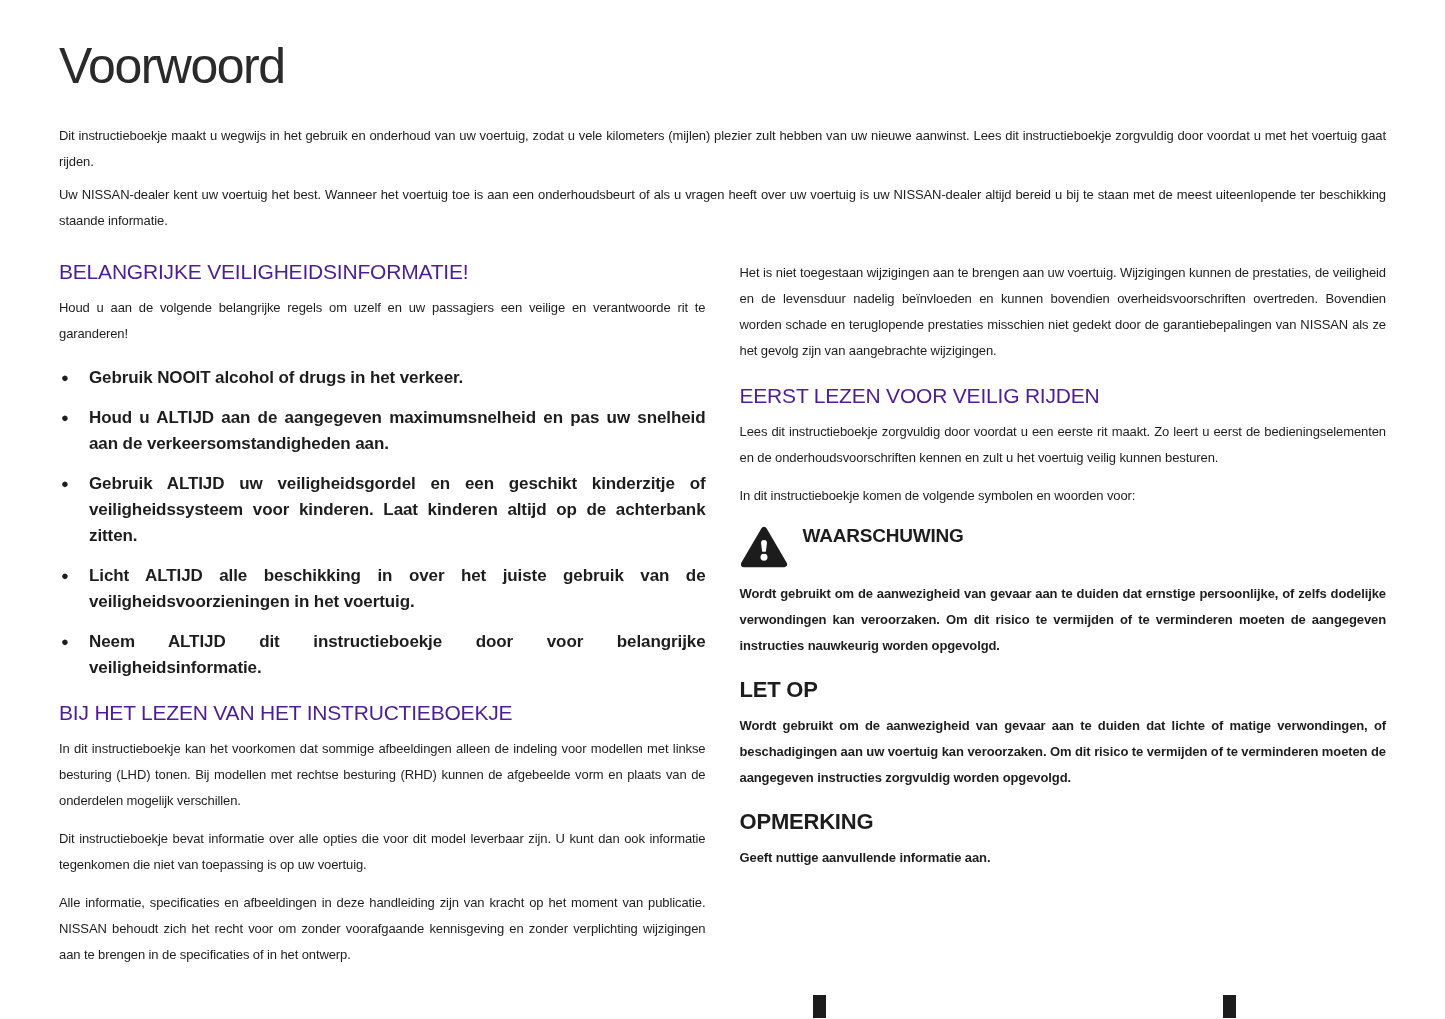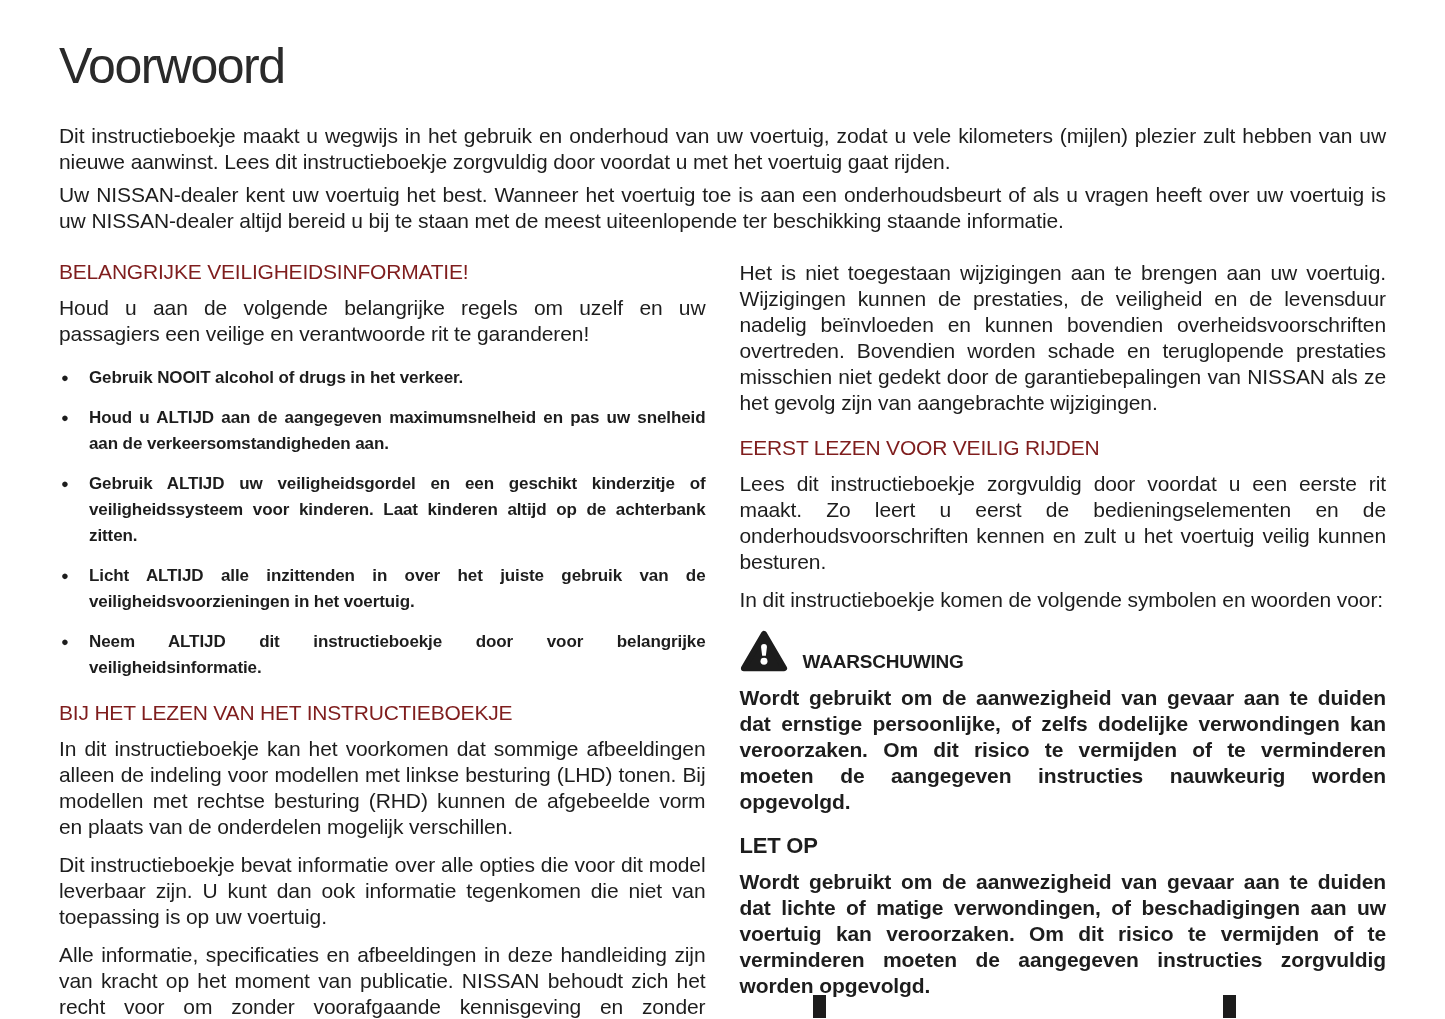--- a/index.html
+++ b/index.html
@@ -23,39 +23,39 @@
   .page-title {
     font-size: 50px;
     font-weight: 400;
     letter-spacing: -1.5px;
     line-height: 1.05;
     margin: 0 0 30px 0;
     color: #2a2a2a;
   }
   p {
     margin: 0 0 12px 0;
-    font-size: 21px;
+    font-size: 13px;
     line-height: 26px;
     text-align: justify;
   }
   .intro-block p {
     margin-bottom: 7px;
   }
   .columns {
     display: grid;
     grid-template-columns: 1fr 1fr;
     column-gap: 34px;
     margin-top: 26px;
   }
   h2.section-heading {
     font-size: 21px;
     font-weight: 400;
     letter-spacing: -0.2px;
     margin: 20px 0 11px 0;
-    color: #7f1d1d;
+    color: #4c1d95;
   }
   h2.section-heading.first {
     margin-top: 0;
   }
   ul.safety-list {
     list-style: none;
     margin: 18px 0 6px 0;
     padding: 0;
   }
   ul.safety-list li {
@@ -79,21 +79,21 @@
     font-weight: 700;
   }
   h3.sub-label {
     font-size: 22px;
     font-weight: 700;
     margin: 18px 0 10px 0;
     letter-spacing: -0.2px;
   }
   .warning-header {
     display: flex;
-    align-items: flex-end;
+    align-items: flex-start;
     gap: 15px;
     margin: 16px 0 12px 0;
   }
   .warning-header .warn-icon {
     display: inline-flex;
     width: 48px;
     height: 44px;
   }
   .warning-header .warn-icon svg {
     width: 48px;
@@ -140,21 +140,21 @@
         <li>
           <span class="bullet">●</span>
           <span>Houd u ALTIJD aan de aangegeven maximumsnelheid en pas uw snelheid aan de verkeersomstandigheden aan.</span>
         </li>
         <li>
           <span class="bullet">●</span>
           <span>Gebruik ALTIJD uw veiligheidsgordel en een geschikt kinderzitje of veiligheidssysteem voor kinderen. Laat kinderen altijd op de achterbank zitten.</span>
         </li>
         <li>
           <span class="bullet">●</span>
-          <span>Licht ALTIJD alle inzittenden in over het juiste gebruik van de veiligheidsvoorzieningen in het voertuig.</span>
+          <span>Licht ALTIJD alle beschikking in over het juiste gebruik van de veiligheidsvoorzieningen in het voertuig.</span>
         </li>
         <li>
           <span class="bullet">●</span>
           <span>Neem ALTIJD dit instructieboekje door voor belangrijke veiligheidsinformatie.</span>
         </li>
       </ul>
 
       <h2 class="section-heading">BIJ HET LEZEN VAN HET INSTRUCTIEBOEKJE</h2>
       <p>In dit instructieboekje kan het voorkomen dat sommige afbeeldingen alleen de indeling voor modellen met linkse besturing (LHD) tonen. Bij modellen met rechtse besturing (RHD) kunnen de afgebeelde vorm en plaats van de onderdelen mogelijk verschillen.</p>
       <p>Dit instructieboekje bevat informatie over alle opties die voor dit model leverbaar zijn. U kunt dan ook informatie tegenkomen die niet van toepassing is op uw voertuig.</p>

